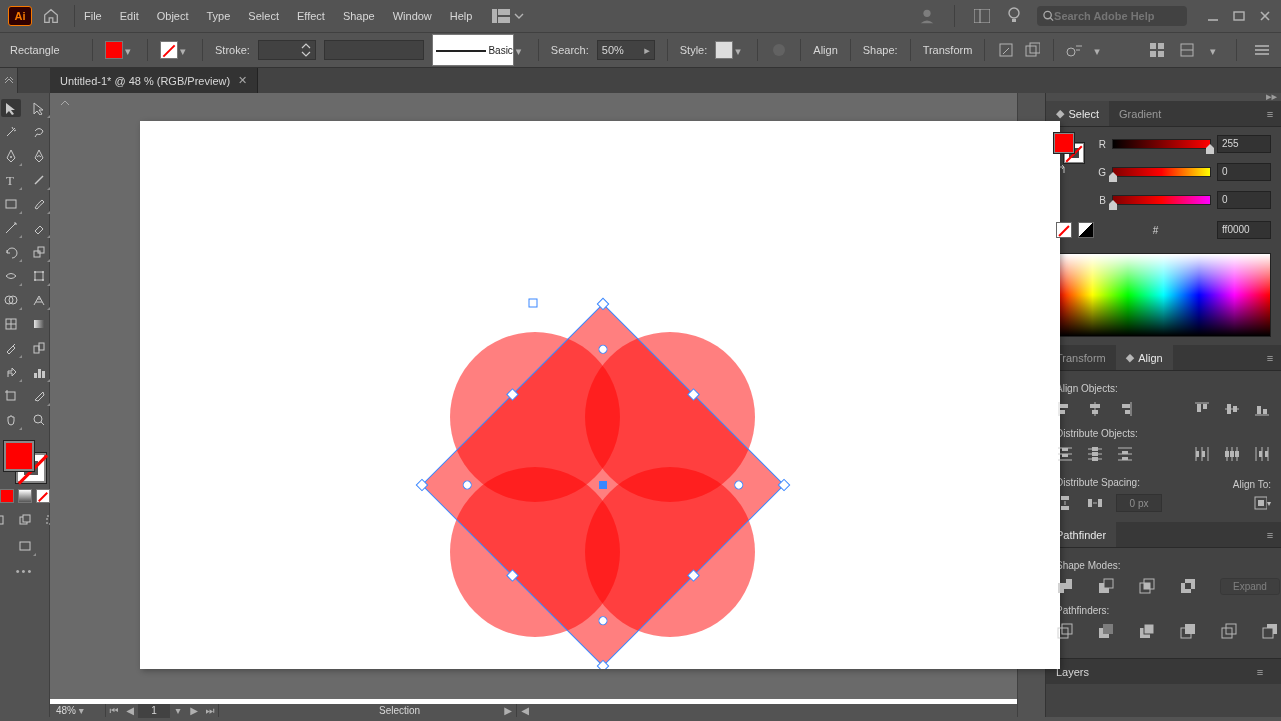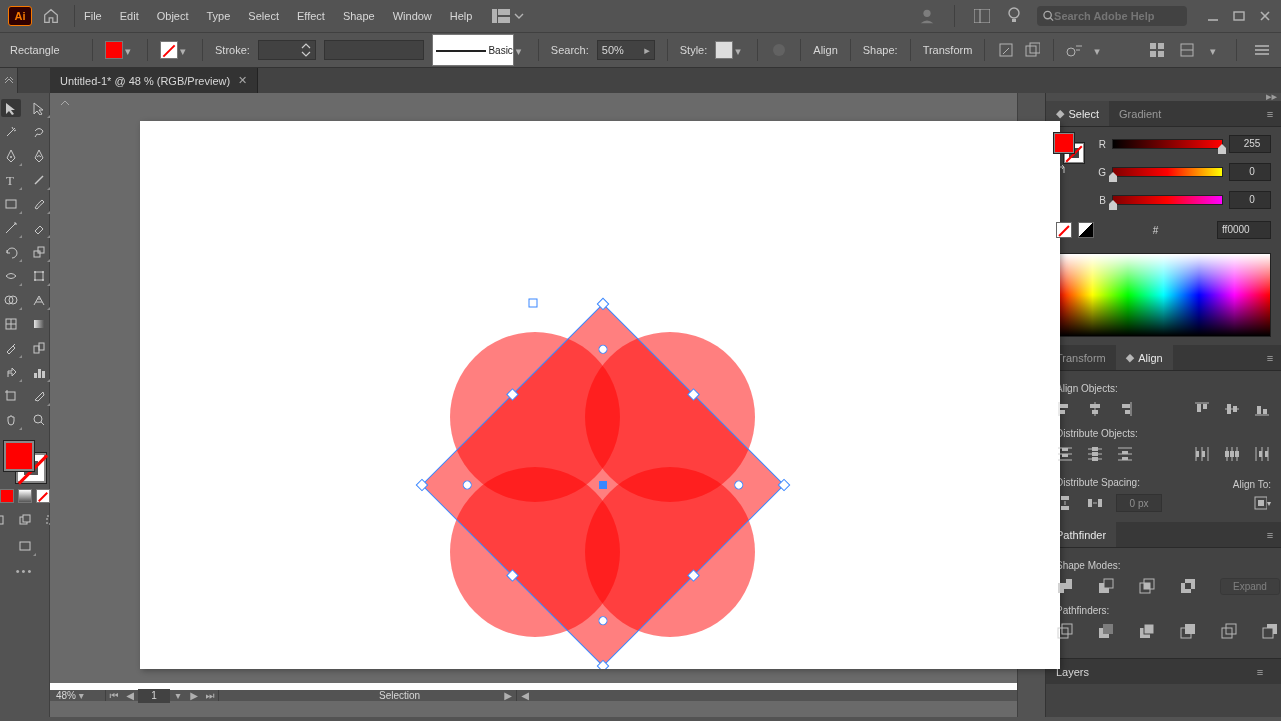--- a/index.html
+++ b/index.html
@@ -46,21 +46,21 @@
 .fs-stroke::after { content:""; position:absolute; left:-2px; right:-2px; top:50%; border-top:3px solid red; transform: rotate(-45deg); width:40px; left:-5px;}
 .fs-stroke .inner { position:absolute; inset:6px; background:#535353;}
 .mini-swatches { display: flex; gap: 4px; margin-top: 6px; }
 .mini-sw { width: 14px; height: 14px; border: 1px solid #777; }
 .mode-row { display:flex; gap:6px; margin-top:8px;}
 .ellip { margin-top: 10px; opacity:.7; letter-spacing:2px;}
 
 .canvas-area { flex: 1; background: #6a6a6a; position: relative; }
 .left-strip { position:absolute; left:0; top:0; bottom:18px; width:30px; background:#6a6a6a; border-right:0; display:flex; align-items:flex-start; justify-content:center; padding-top:6px;}
 .artboard { position: absolute; left: 90px; top: 28px; width: 920px; height: 548px; background: #fff; box-shadow: 2px 2px 6px rgba(0,0,0,.3); }
-.scroll-h { position:absolute; left:0; right:0; bottom:16px; height:18px; background:#535353; border-top:7px solid #ffffff; display:flex; align-items:center; font-size:10px;}
+.scroll-h { position:absolute; left:0; right:0; bottom:0; height:18px; background:#535353; border-top:5px solid #ffffff; display:flex; align-items:center; font-size:10px;}
 .scroll-h .zoom { width:55px; padding-left:6px;}
 .scroll-h .sep2 { width:1px; height:100%; background:#404040;}
 .nav-arrow { width:16px; height:18px; display:flex; align-items:center; justify-content:center; opacity:.7;}
 .nav-page { background:#424242; width:32px; text-align:center; height:14px; line-height:14px;}
 .status-label { margin-left: 160px;}
 
 .right-dock { width: 28px; background:#535353; border-left:1px solid #404040;}
 .panels { width: 236px; background: #434343; display: flex; flex-direction: column; border-left: 1px solid #333;}
 .panel-pre { height:8px; background:#535353; text-align:right; padding-right:4px; line-height:6px; opacity:.6;}
 .panel-tabs { height: 26px; background: #383838; display: flex; align-items: stretch; border-bottom:1px solid #2a2a2a;}
@@ -70,21 +70,21 @@
 .panel-body { padding: 8px 10px; background:#434343;}
 .color-body { display:flex; flex-direction:column; gap:8px;}
 .rgb-row { display:flex; align-items:center; gap:6px;}
 .rgb-lbl { width:12px; text-align:right; font-size:10px;}
 .rgb-track { flex:1; height:10px; position:relative; border:1px solid #222;}
 .rgb-track.r { background: linear-gradient(to right, black, red);}
 .rgb-track.g { background: linear-gradient(to right, #800000, #ff0000, #ffff00);}
 .rgb-track.b { background: linear-gradient(to right, #800000, #ff0000, #ff00ff);}
 .rgb-track .knob { position:absolute; top:8px; width:8px; height:6px; background:#ccc; transform:translateX(-50%);}
 .rgb-track .knob::before{content:"";position:absolute;top:-4px;left:0;border-left:4px solid transparent;border-right:4px solid transparent;border-bottom:4px solid #ccc;}
-.rgb-val { width:42px; height:18px; background:#333; border:1px solid #222; text-align:center; padding-left:4px; line-height:16px; font-size:10px;}
+.rgb-val { width:54px; height:18px; background:#333; border:1px solid #222; text-align:left; padding-left:4px; line-height:16px; font-size:10px;}
 .spec-row { display:flex; align-items:center; gap:6px; margin-top:4px;}
 .spec-swatch { width:16px; height:16px; border:1px solid #666;}
 .spec-swatch.white{background:#fff;}
 .spec-swatch.none2{background:#fff;position:relative;}
 .spec-swatch.none2::after{content:"";position:absolute;left:0;right:0;top:50%;border-top:2px solid red;transform:rotate(-45deg);}
 .hex-field{margin-left:auto; background:#333; border:1px solid #222; height:18px; width:54px; padding-left:4px; line-height:16px; font-size:10px;}
 .hex-lbl{font-size:10px; margin-left:auto;}
 .spectrum { height:84px; margin-top:6px; background:
   linear-gradient(to bottom, rgba(255,255,255,1), rgba(255,255,255,0) 50%, rgba(0,0,0,0) 50%, rgba(0,0,0,1)),
   linear-gradient(to right, red, yellow, lime, cyan, blue, magenta, red);

